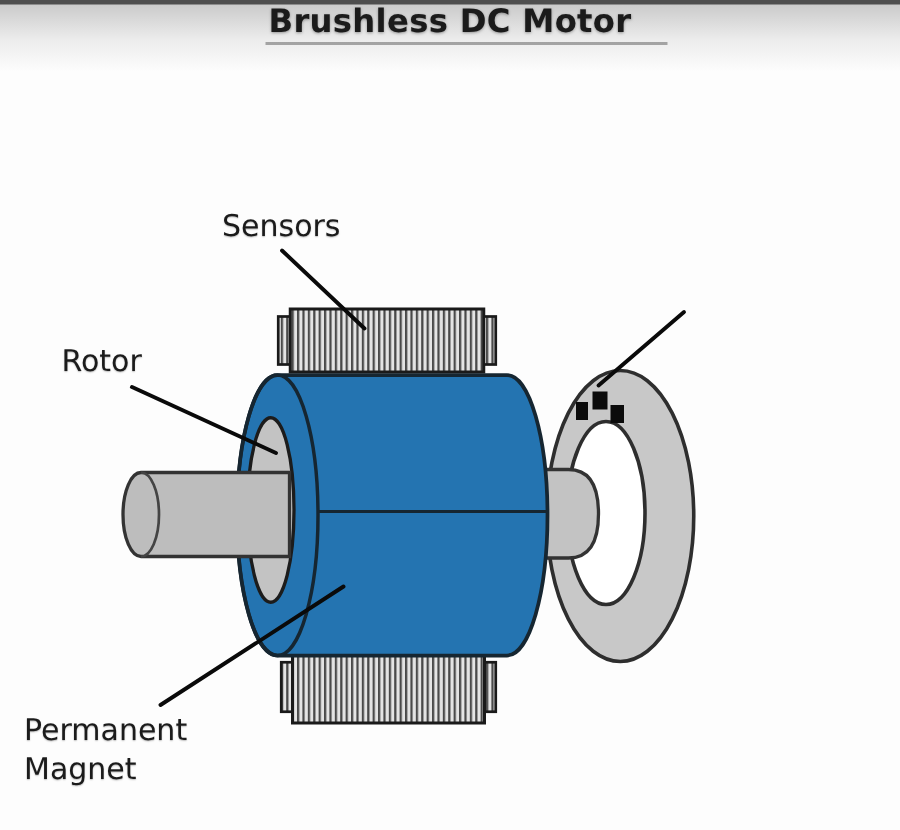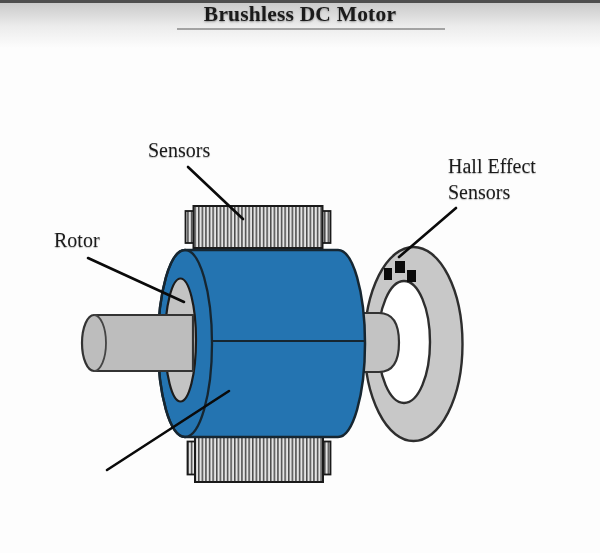--- a/index.html
+++ b/index.html
@@ -1,21 +1,21 @@
 <!DOCTYPE html>
 <html style="--motor-blue: #2474B1; --outline: #162631; --ink: #0a0a0a; --text-ink: #1b1b1b; --metal-gray: #bdbdbd; --ring-gray: #c8c8c8; --inner-gray: #c3c3c3; --stator-fill: #e4e4e4; --hatch-line: #4a4a4a; --sensor-black: #0b0b0b; --top-bar: #4e4e4e;"><head>
 <meta charset="utf-8">
 <style>
   html,body{margin:0;padding:0;}
   body{
     width:600px;height:553px;overflow:hidden;position:relative;
     background:#fdfdfd;
     font-family:"DejaVu Sans","Liberation Sans",sans-serif;
   }
-  .page{position:absolute;inset:0;width:600px;height:553px;font-family:Liberation Serif, serif;}
+  .page{position:absolute;inset:0;width:600px;height:553px;}
   .header-gradient{
     position:absolute;top:0;left:0;width:600px;height:48px;
     background:linear-gradient(180deg,#c6c6c6 0%,#ececec 55%,#fdfdfd 100%);
   }
   .top-bar{
     position:absolute;top:0;left:0;width:600px;height:3px;
     background:var(--top-bar,#4e4e4e);
   }
   .title{
     position:absolute;top:2px;left:50%;transform:translateX(-50%);
@@ -28,21 +28,21 @@
     background:rgba(70,70,70,.45);filter:blur(.5px);
   }
   .diagram{position:absolute;inset:0;}
   .diagram svg{position:absolute;top:0;left:0;}
   .lbl{
     position:absolute;font-size:20px;line-height:1.28;
     color:var(--text-ink,#1b1b1b);white-space:pre-line;
     text-shadow:0 1px 1px rgba(0,0,0,.25);
   }
   .lbl-stator{left:148px;top:138px;}
-  .lbl-rotor{left:41px;top:228px;margin-left:13px;}
+  .lbl-rotor{left:41px;top:228px;}
   .lbl-hall{left:448px;top:154px;}
   .lbl-magnet{left:16px;top:474px;}
 </style>
 </head>
 <body>
 
 <div class="page">
   <div class="header-gradient"></div>
   <div class="top-bar"></div>
   <h1 class="title">Brushless DC Motor</h1>
@@ -97,16 +97,16 @@
       <g stroke="var(--ink,#0a0a0a)" stroke-width="2.6" stroke-linecap="round">
         <line x1="188" y1="167" x2="243" y2="219"></line>
         <line x1="88" y1="258" x2="184" y2="302"></line>
         <line x1="456" y1="208" x2="399" y2="257"></line>
         <line x1="107" y1="470" x2="229" y2="391"></line>
       </g>
     </svg>
 
     <div class="lbl lbl-stator">Sensors</div>
     <div class="lbl lbl-rotor">Rotor</div>
-    <div class="lbl lbl-hall">Hall Effect
-Sensors</div>
+    <div class="lbl lbl-magnet">Permanent
+Magnet</div>
   </div>
 </div>
 
 </body></html>

